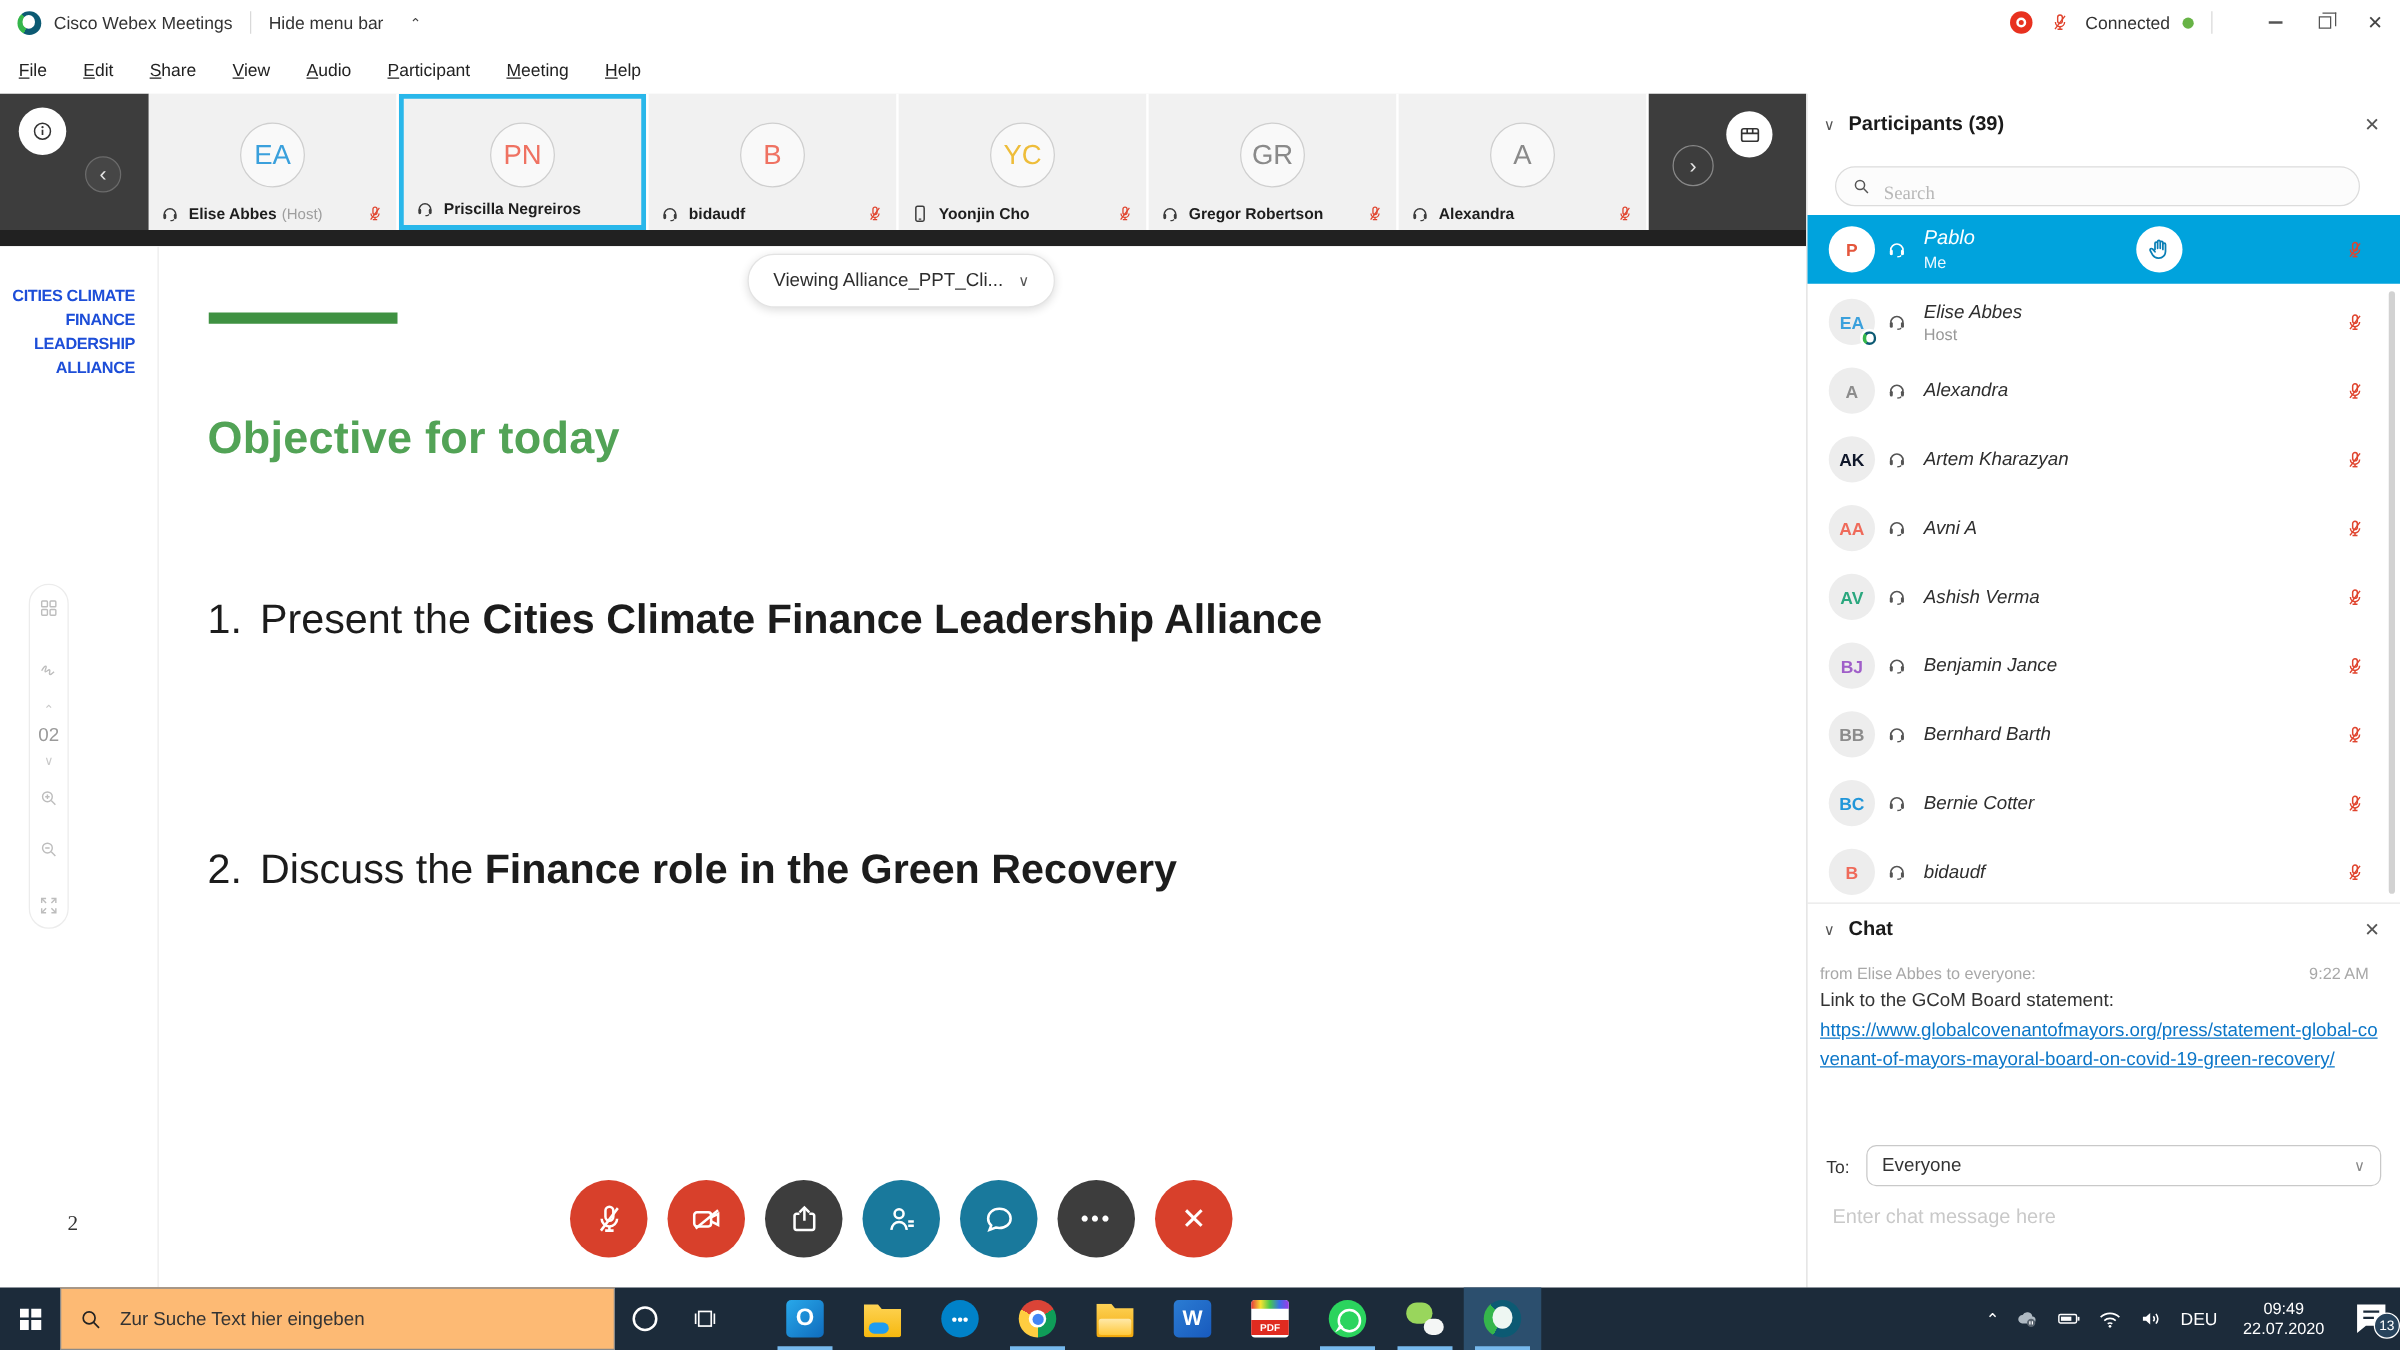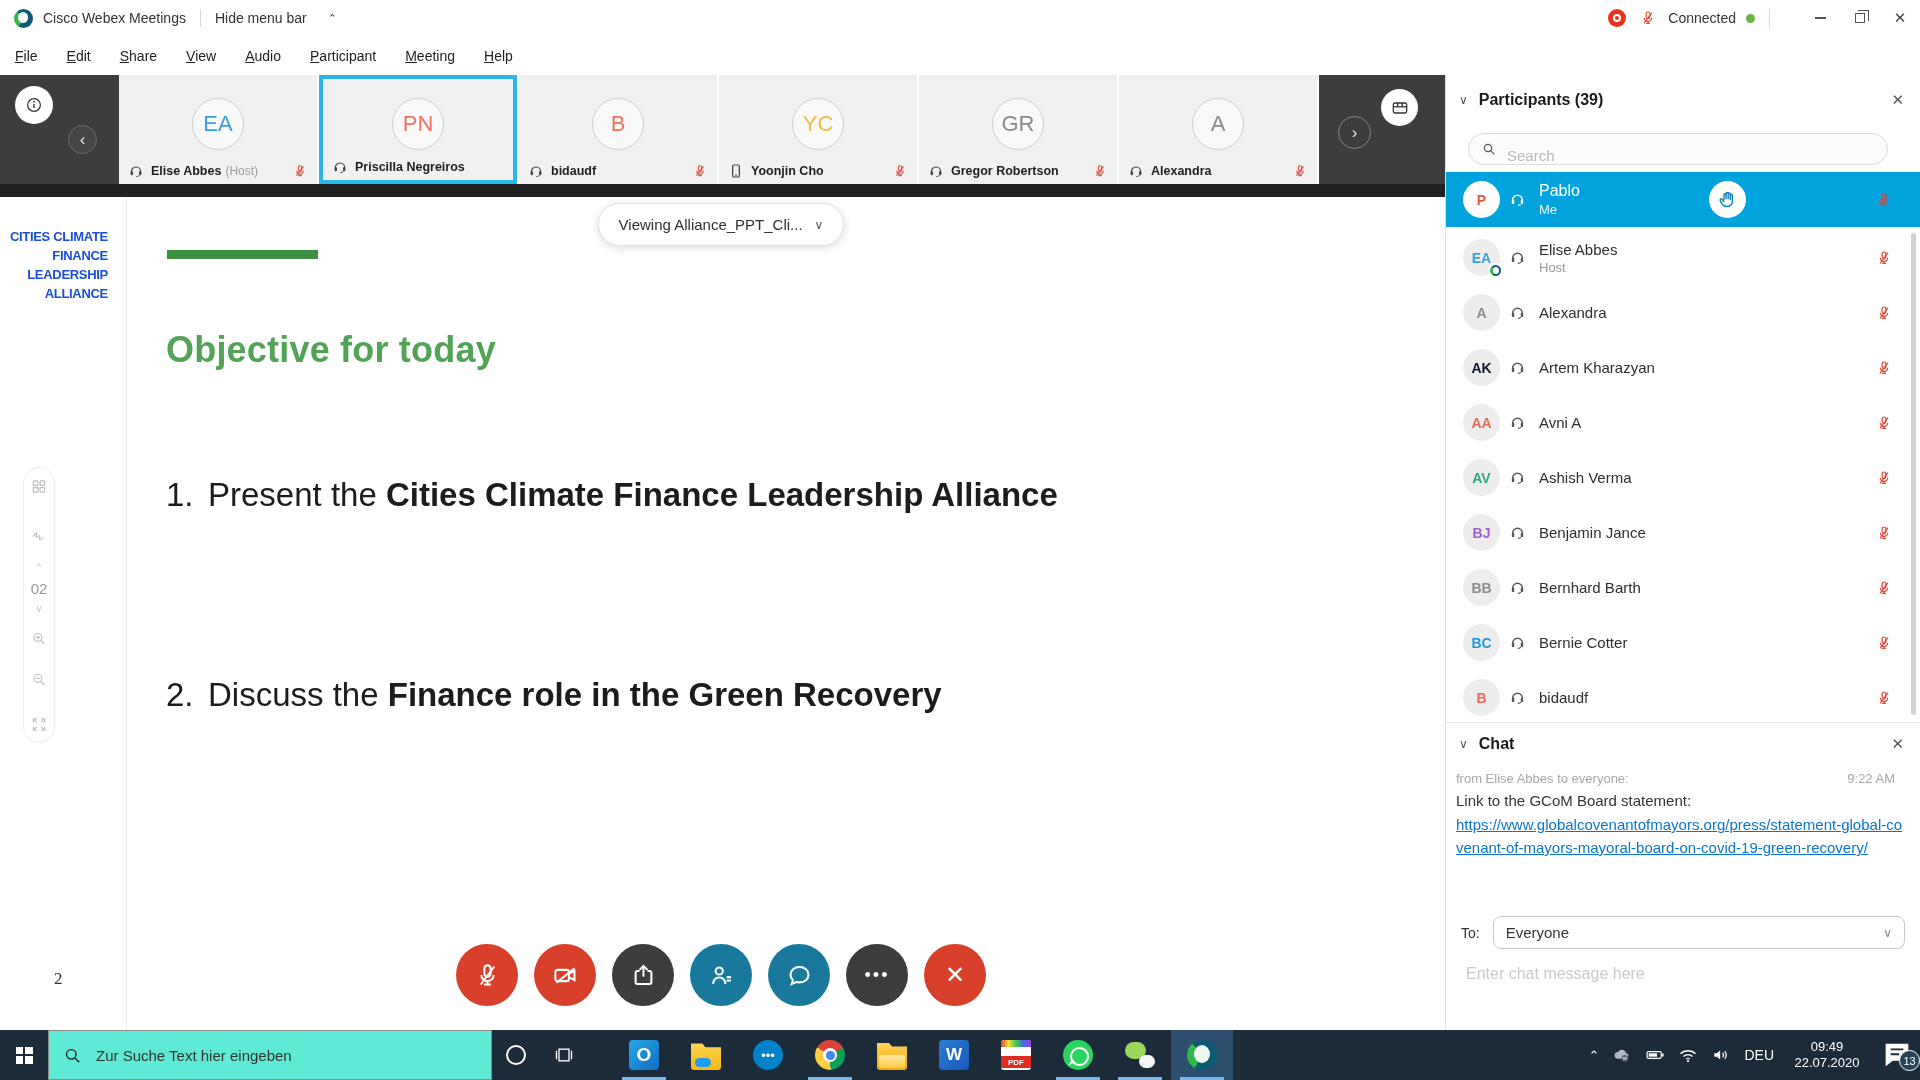--- a/index.html
+++ b/index.html
@@ -115,42 +115,42 @@
   #panel { position:absolute; left:1445px; top:75px; width:475px; height:955px; background:#fff;
            border-left:1px solid #dedede; }
   .sec-chev { font-size:12px; color:#555; }
   .sec-title { font-size:16px; font-weight:700; color:#1a1a1a; margin-left:11px; }
   .sec-close { margin-left:auto; font-size:15px; color:#555; }
   #pp-header { position:absolute; left:13px; right:16px; top:12px; height:26px; display:flex; align-items:center; }
   #pp-search { position:absolute; left:22px; right:32px; top:58px; height:32px; border-radius:16px;
                background:#fcfcfc; border:1px solid #dcdcdc; display:flex; align-items:center; padding:0 12px; }
   #pp-search .ic { width:16px; height:16px; color:#555; flex:none; }
   #pp-search input { border:none; outline:none; background:transparent; margin-left:10px;
-                     font-size:15px; color:#0c4a6e; width:100%; font-family:Liberation Sans, sans-serif;margin-top:12px; }
+                     font-size:15px; color:#0c4a6e; width:100%; font-family:Liberation Serif, serif;margin-top:12px; }
   #pp-search input::placeholder { color:#b8b8b8; }
   #me-row { position:absolute; left:0; right:0; top:97px; height:55px; background:#00a3dd;
             display:flex; align-items:center; padding-left:17px; }
   #me-row .p-av { background:#fff; }
   #me-row .p-dev { color:#fff; }
   #me-row .p-name { color:#fff; }
   #me-row .p-sub { color:#eaf8ff; }
   #hand-btn { position:absolute; left:263px; top:9px; width:37px; height:37px; border-radius:50%;
               background:#fff; display:flex; align-items:center; justify-content:center; }
   #hand-btn .ic { width:21px; height:21px; color:#0a7fb6; }
   #p-rows { position:absolute; left:0; right:0; top:155px; }
   .p-row { position:relative; height:55px; display:flex; align-items:center; padding-left:17px; }
   .p-av { width:37px; height:37px; border-radius:50%; background:#ededed; flex:none;
           display:flex; align-items:center; justify-content:center; font-size:14px; position:relative; }
   .p-badge { position:absolute; right:-3px; bottom:-2px; width:15px; height:15px; border-radius:50%;
              border:2px solid #fff; background:conic-gradient(from 210deg,#35b64b 0 110deg,#0c5a73 110deg 360deg); }
   .p-badge::after { content:""; position:absolute; left:3px; top:2px; width:6px; height:7px;
                     border-radius:50%; background:#fff; }
   .p-dev { width:17px; height:17px; color:#555; margin-left:9px; flex:none; }
   .p-names { margin-left:13px; display:flex; flex-direction:column; justify-content:center; }
-  .p-name { font-size:15px; color:#2e2e2e; }
+  .p-name { font-size:15px; color:#2e2e2e;font-style:italic; }
   .p-sub { font-size:13px; color:#999; margin-top:2px; }
   .p-mic { position:absolute; right:28px; top:50%; transform:translateY(-50%);
            width:16px; height:16px; color:#e0442e; }
   #p-scrollbar { position:absolute; right:4px; top:158px; width:5px; height:482px;
                  border-radius:3px; background:#d2d2d2; }
   #chat-divider { position:absolute; left:0; right:0; top:647px; height:1px; background:#e8e8e8; }
   #chat-header { position:absolute; left:13px; right:16px; top:656px; height:26px; display:flex; align-items:center; }
   #chat-meta { position:absolute; left:10px; right:25px; top:696px; display:flex;
                font-size:13px; color:#a8a8a8; }
   #chat-time { margin-left:auto;text-align:right; }
@@ -167,21 +167,21 @@
                 font-size:16px; color:#333; font-family:inherit; background:transparent; }
   #chat-input::placeholder { color:#c9c9c9; }
 
   
   #taskbar { position:absolute; left:0; top:1030px; width:1920px; height:50px; background:#1c2b3a; }
   #tb-start { position:absolute; left:0; top:0; width:48px; height:50px; display:flex;
               align-items:center; justify-content:center; }
   .winflag { width:17px; height:17px; display:grid; grid-template-columns:1fr 1fr;
              grid-template-rows:1fr 1fr; gap:2px; }
   .winflag i { background:#fff; }
-  #tb-search { position:absolute; left:48px; top:0; width:444px; height:50px; background:#5eead4;
+  #tb-search { position:absolute; left:48px; top:0; width:444px; height:50px; background:#fdba74;
                border:1px solid #8a8a8a; display:flex; align-items:center; padding:0 14px; }
   #tb-search .ic { width:19px; height:19px; color:#222; flex:none; }
   #tb-search input { border:none; outline:none; background:transparent; margin-left:14px;
                      font-size:15px; color:#222; width:100%; font-family:inherit; }
   #tb-search input::placeholder { color:#333; }
   #tb-cortana { position:absolute; left:492px; top:0; width:48px; height:50px; display:flex;
                 align-items:center; justify-content:center; }
   .cortana-ring { width:20px; height:20px; border:2.5px solid #fff; border-radius:50%; }
   #tb-taskview { position:absolute; left:540px; top:0; width:48px; height:50px; display:flex;
                  align-items:center; justify-content:center; color:#fff; }

